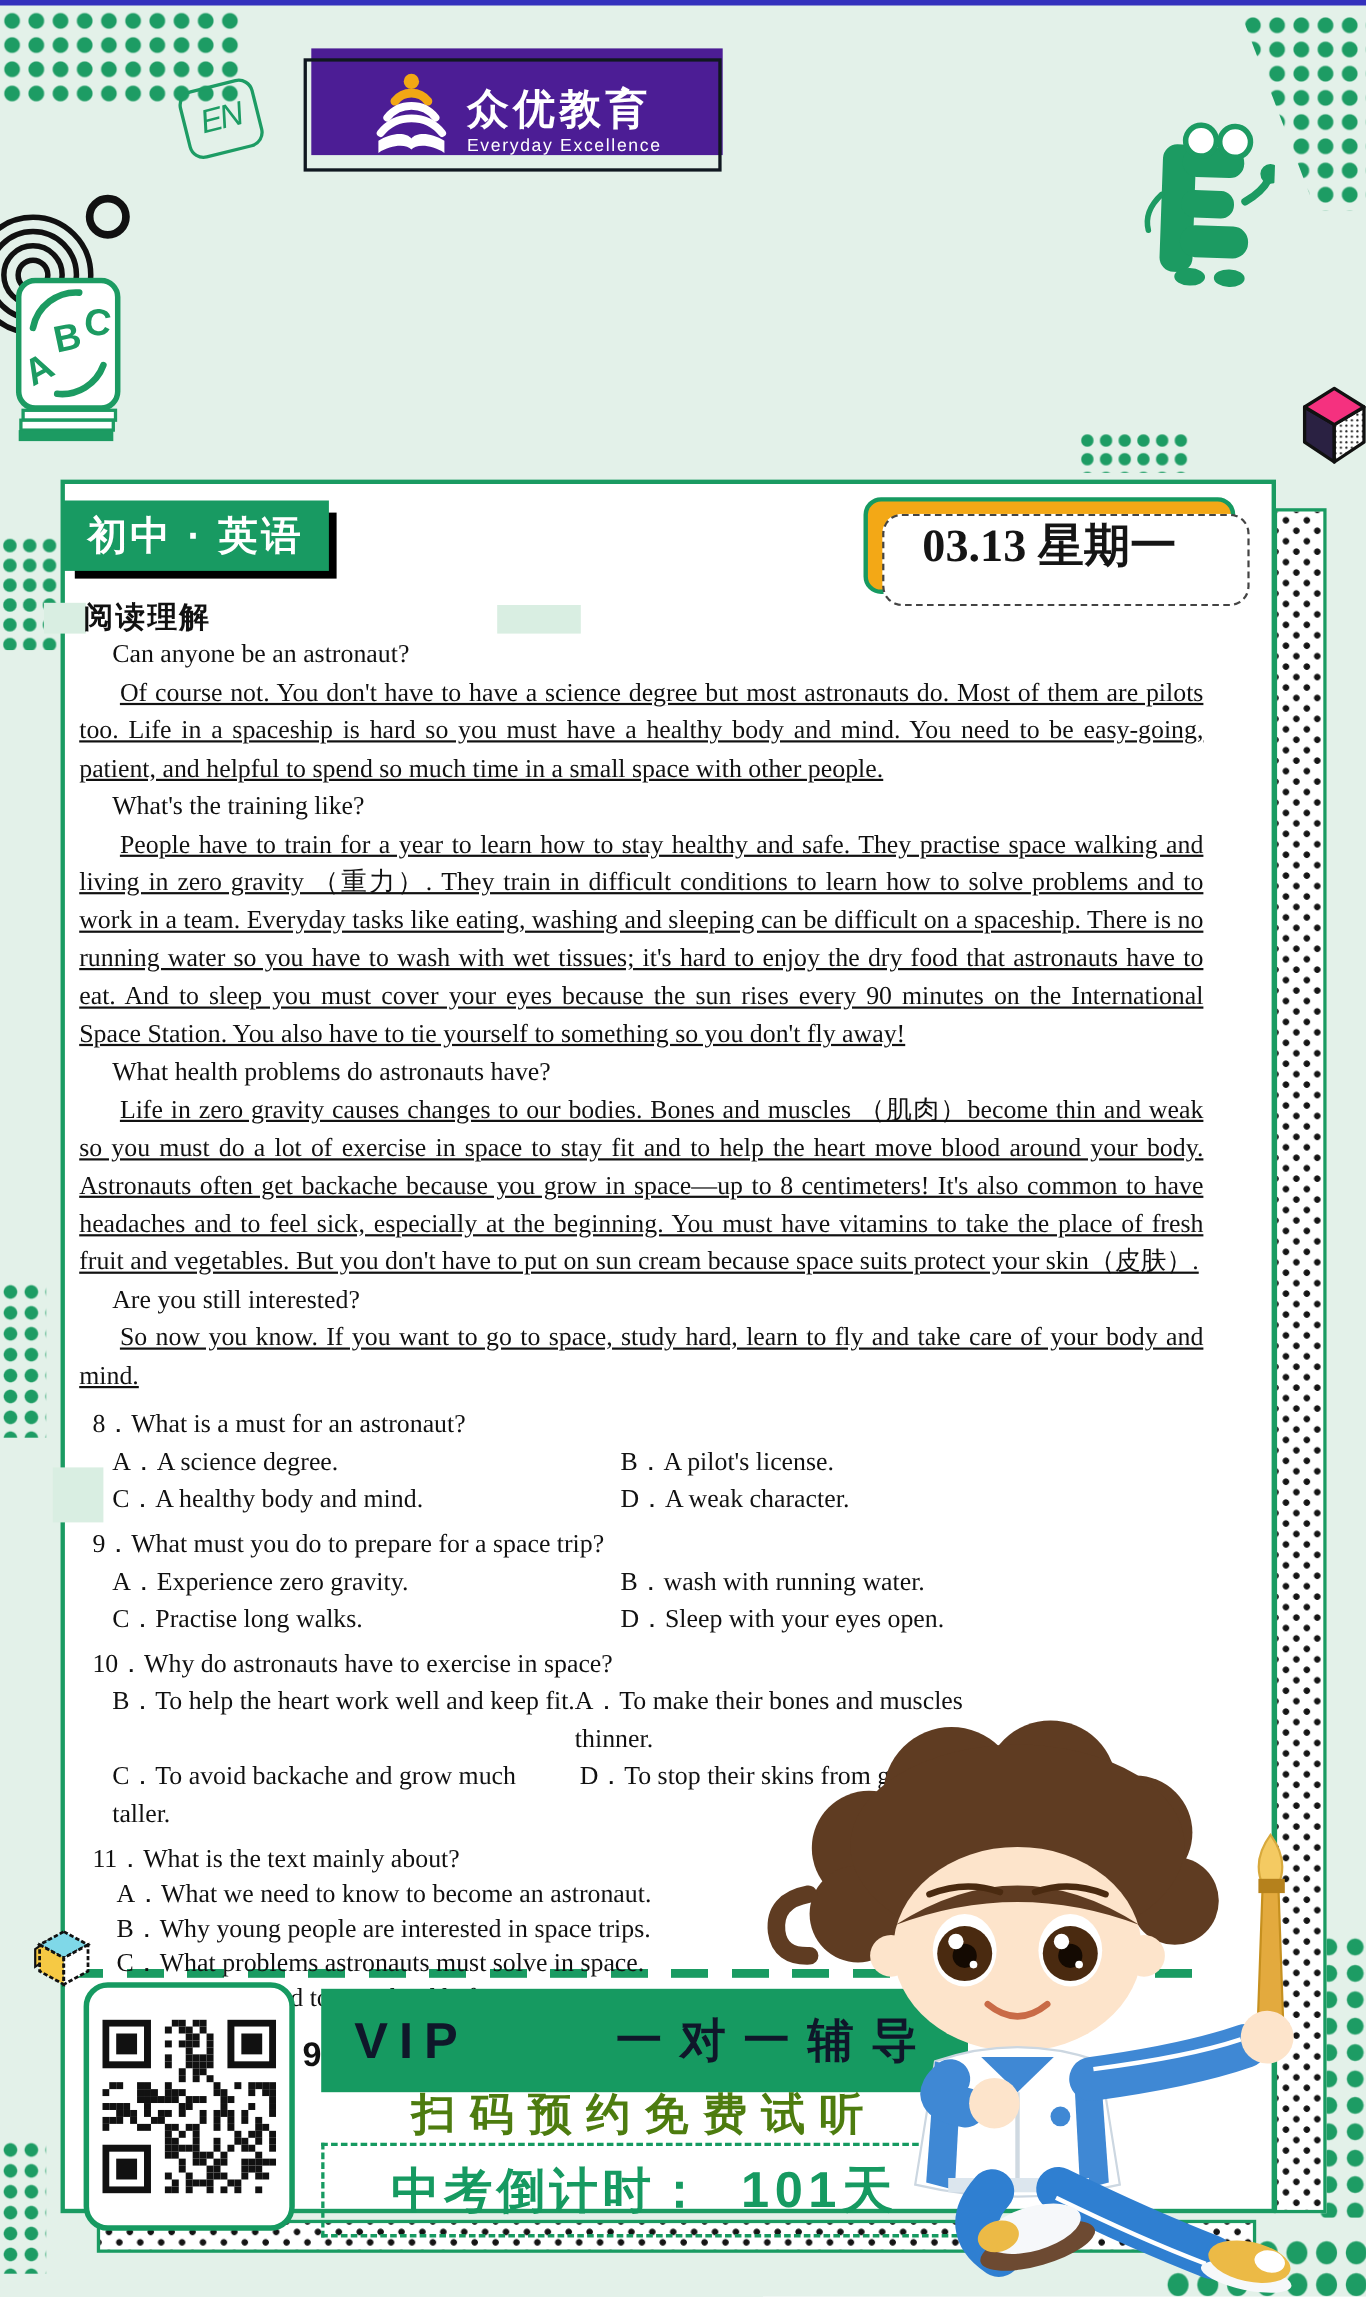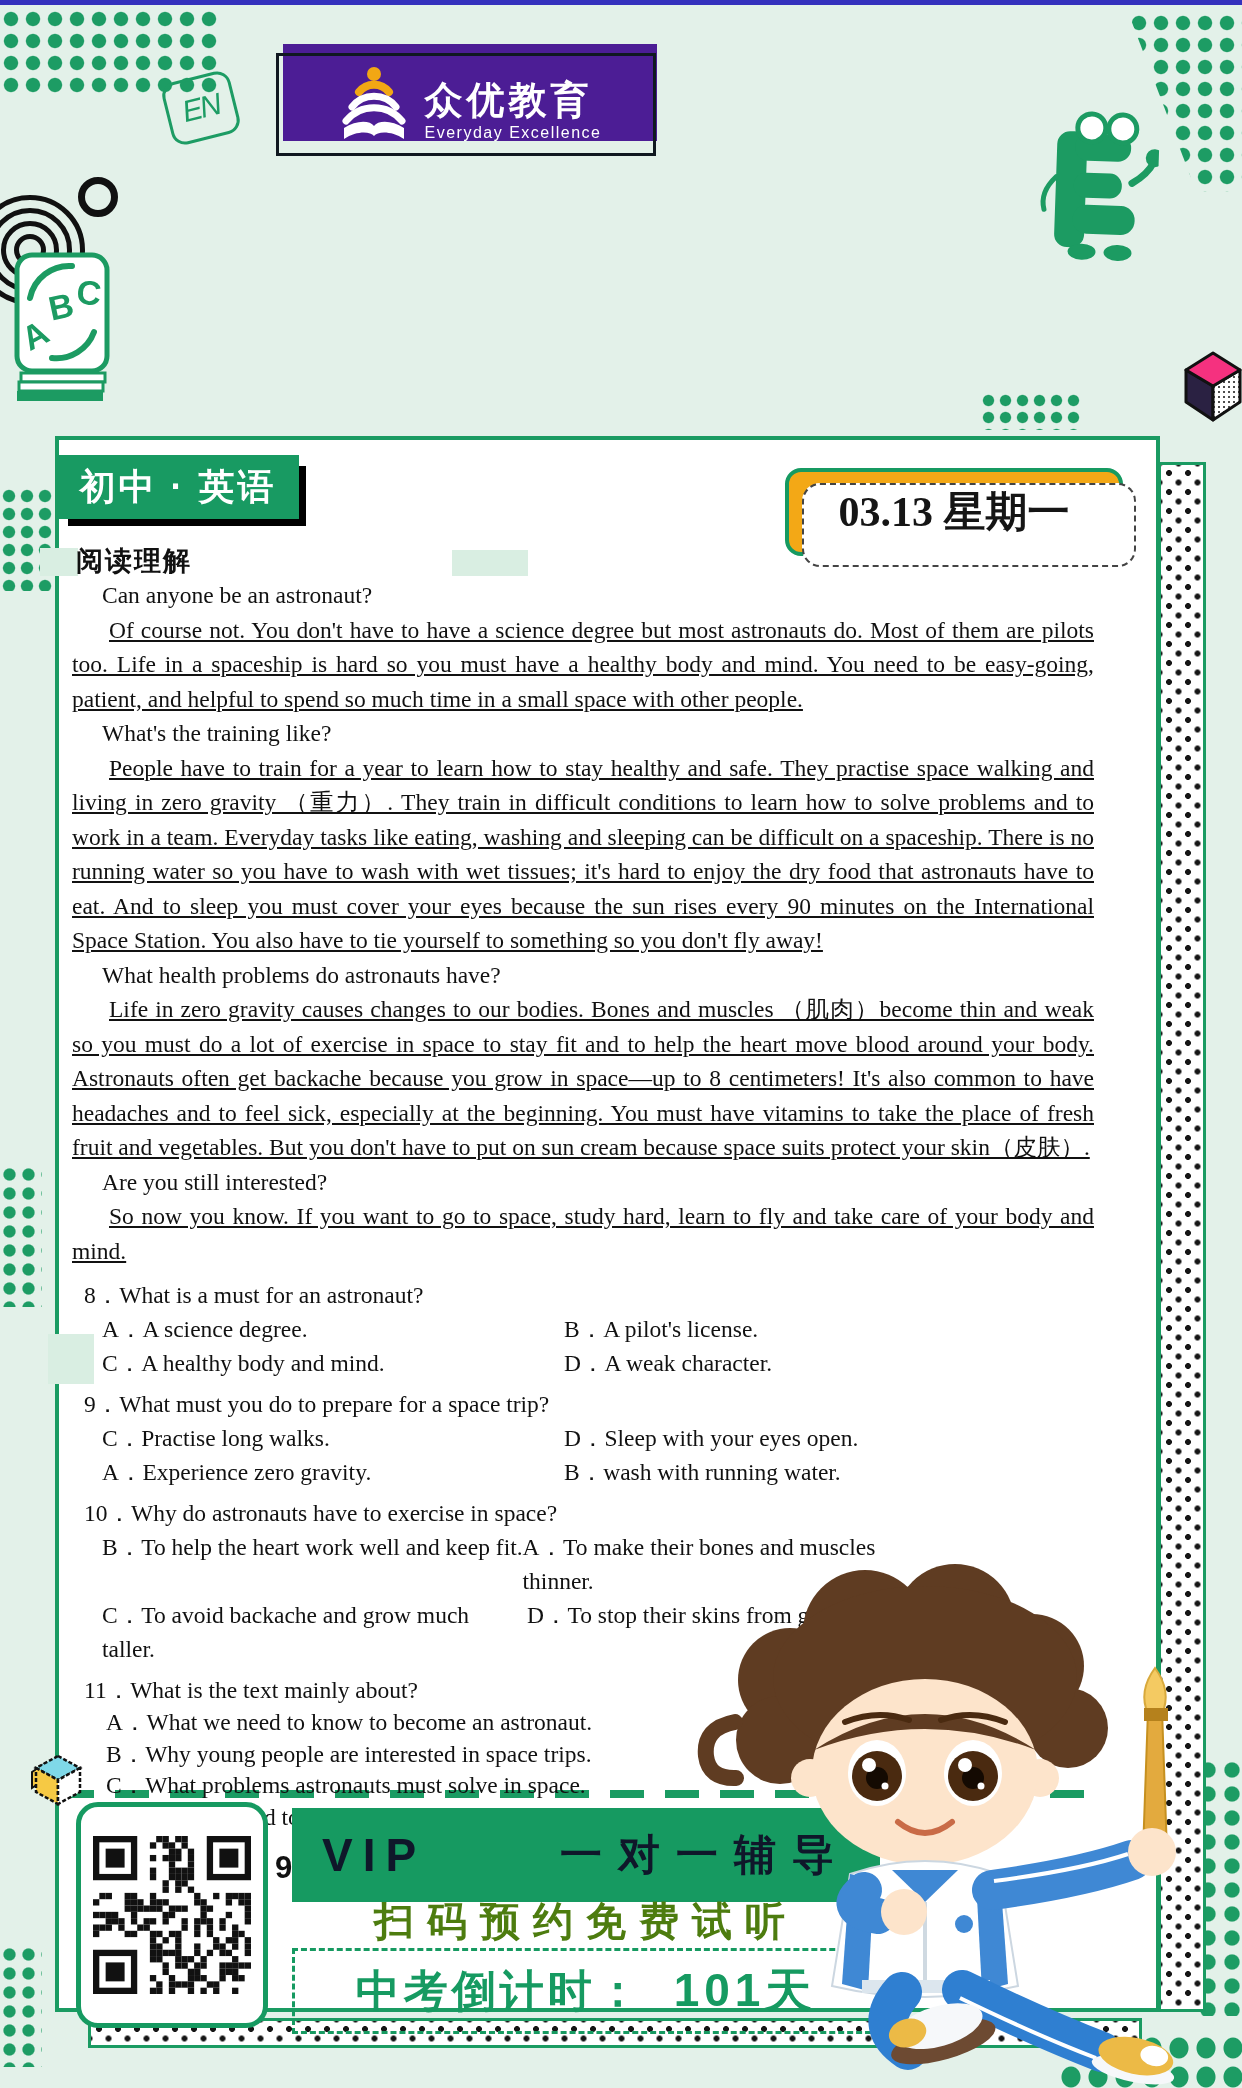--- a/index.html
+++ b/index.html
@@ -56,21 +56,21 @@
                      radial-gradient(circle at 6px 6px,#151515 2.6px,transparent 3.3px);
     background-size:19px 19px,19px 19px;background-position:2px 2px,11.5px 11.5px;}
   #strip-right{left:1158px;top:462px;width:48px;height:1550px;}
   #strip-bottom{left:88px;top:2018px;width:1054px;height:30px;}
 
   .subject-badge{position:absolute;left:57px;top:455px;width:242px;height:64px;background:#189a62;
     color:#fff;font-size:36px;font-weight:bold;display:flex;align-items:center;justify-content:center;
     letter-spacing:3px;box-shadow:9px 9px 0 -2px #000;z-index:4;}
   .date-badge{position:absolute;left:785px;top:452px;width:330px;height:80px;background:#f3a816;
     border:4px solid #169a61;border-radius:16px;display:flex;align-items:center;justify-content:center;
-    font-size:42px;font-weight:bold;color:#151515;font-family:"Liberation Serif",serif;z-index:4;margin-top:16px;}
+    font-size:42px;font-weight:bold;color:#151515;font-family:"Liberation Serif",serif;z-index:4;}
   .date-badge::before{content:'';position:absolute;right:-17px;bottom:-15px;width:100%;height:100%;
     background:#fff;border:2px dashed #444;border-radius:18px;z-index:-1;}
 
   .mint-mark{position:absolute;background:#d9eee2;z-index:2;}
   #mm1{left:40px;top:548px;width:38px;height:28px;}
   #mm2{left:452px;top:550px;width:76px;height:26px;}
   #mm3{left:48px;top:1334px;width:46px;height:50px;}
 
   .reading-label{position:absolute;left:76px;top:543px;font-size:27px;font-weight:bold;z-index:3;
     font-family:"Liberation Serif",serif;letter-spacing:2px;}
@@ -231,26 +231,26 @@
             <span class="opt">B．A pilot's license.</span>
           </div>
           <div class="opt-row">
             <span class="opt opt-col1">C．A healthy body and mind.</span>
             <span class="opt">D．A weak character.</span>
           </div>
         </div>
         <div class="question">
           <div class="q-stem">9．What must you do to prepare for a space trip?</div>
           <div class="opt-row">
+            <span class="opt opt-col1">A．Experience zero gravity.</span>
+            <span class="opt">B．wash with running water.</span>
+          </div>
+          <div class="opt-row">
             <span class="opt opt-col1">C．Practise long walks.</span>
             <span class="opt">D．Sleep with your eyes open.</span>
-          </div>
-          <div class="opt-row">
-            <span class="opt opt-col1">A．Experience zero gravity.</span>
-            <span class="opt">B．wash with running water.</span>
           </div>
         </div>
         <div class="question">
           <div class="q-stem">10．Why do astronauts have to exercise in space?</div>
           <div class="opt-row">
             <span class="opt">B．To help the heart work well and keep fit.</span>
             <span class="opt opt-col1">A．To make their bones and muscles thinner.</span>
           </div>
           <div class="opt-row">
             <span class="opt opt-col1">C．To avoid backache and grow much taller.</span>

